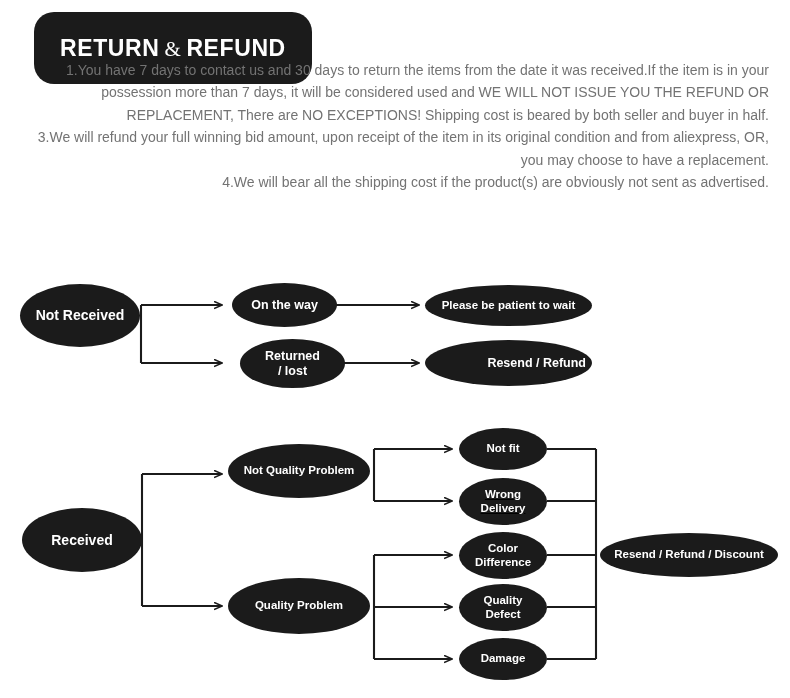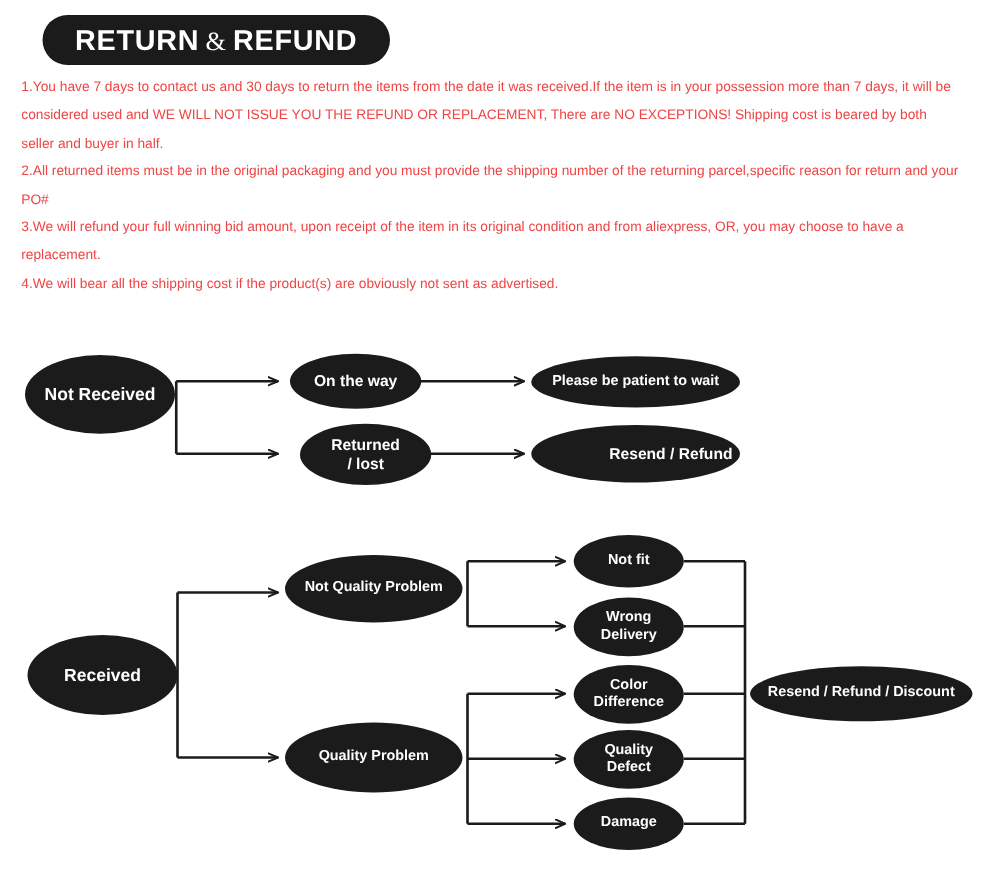--- a/index.html
+++ b/index.html
@@ -22,21 +22,21 @@
     height: 698px;
     background: #ffffff;
   }
 
   
   .header-pill {
     position: absolute;
     left: 34px;
     top: 12px;
     height: 40px;
-    padding: 0 26px;
+    padding: 16px 26px;
     background: #1b1b1b;
     border-radius: 20px;
     display: flex;
     align-items: center;
     justify-content: center;
   }
   .header-pill .title {
     color: #ffffff;
     font-size: 23px;
     font-weight: bold;
@@ -53,24 +53,24 @@
 
   
   .policy {
     position: absolute;
     left: 17px;
     top: 59px;
     width: 752px;
   }
   .policy p {
     margin: 0;
-    font-size: 11px;
+    font-size: 14px;
     line-height: 22.4px;
-    color: #ef4444;
-    text-align: left;
+    color: #737373;
+    text-align: right;
   }
 
   
   .flow {
     position: absolute;
     left: 0;
     top: 0;
     width: 790px;
     height: 698px;
     pointer-events: none;
@@ -104,21 +104,20 @@
 <body>
 
 <div id="page">
 
   <div class="header-pill">
     <div class="title"><span>RETURN</span><span class="amp">&amp;</span><span>REFUND</span></div>
   </div>
 
   <div class="policy">
     <p>1.You have 7 days to contact us and 30 days to return the items from the date it was received.If the item is in your possession more than 7 days, it will be considered used and WE WILL NOT ISSUE YOU THE REFUND OR REPLACEMENT, There are NO EXCEPTIONS! Shipping cost is beared by both seller and buyer in half.</p>
-    <p>2.All returned items must be in the original packaging and you must provide the shipping number of the returning parcel,specific reason for return and your PO#</p>
     <p>3.We will refund your full winning bid amount, upon receipt of the item in its original condition and from aliexpress, OR, you may choose to have a replacement.</p>
     <p>4.We will bear all the shipping cost if the product(s) are obviously not sent as advertised.</p>
   </div>
 
   <div class="flow">
     <svg width="790" height="698" viewBox="0 0 790 698" xmlns="http://www.w3.org/2000/svg">
       <defs>
         <marker id="arrow" markerWidth="9" markerHeight="9" refX="8" refY="4.2" orient="auto" markerUnits="userSpaceOnUse">
           <path d="M0,0.6 L8.4,4.2 L0,7.8" fill="none" stroke="#1b1b1b" stroke-width="1.6"></path>
         </marker>
@@ -198,21 +197,21 @@
   </div>
 
   <div class="node n-sm" style="left:228px; top:444px; width:142px; height:54px;">
     <span>Not Quality Problem</span>
   </div>
 
   <div class="node n-sm" style="left:459px; top:428px; width:88px; height:42px;">
     <span>Not fit</span>
   </div>
 
-  <div class="node n-sm" style="left:459px; top:478px; width:88px; height:47px;">
+  <div class="node n-sm" style="left:459px; top:478px; width:88px; height:47px;text-decoration:underline;">
     <span>Wrong
 Delivery</span>
   </div>
 
   <div class="node n-sm" style="left:459px; top:584px; width:88px; height:47px;">
     <span>Quality
 Defect</span>
   </div>
 
   <div class="node n-sm" style="left:459px; top:532px; width:88px; height:47px;">

